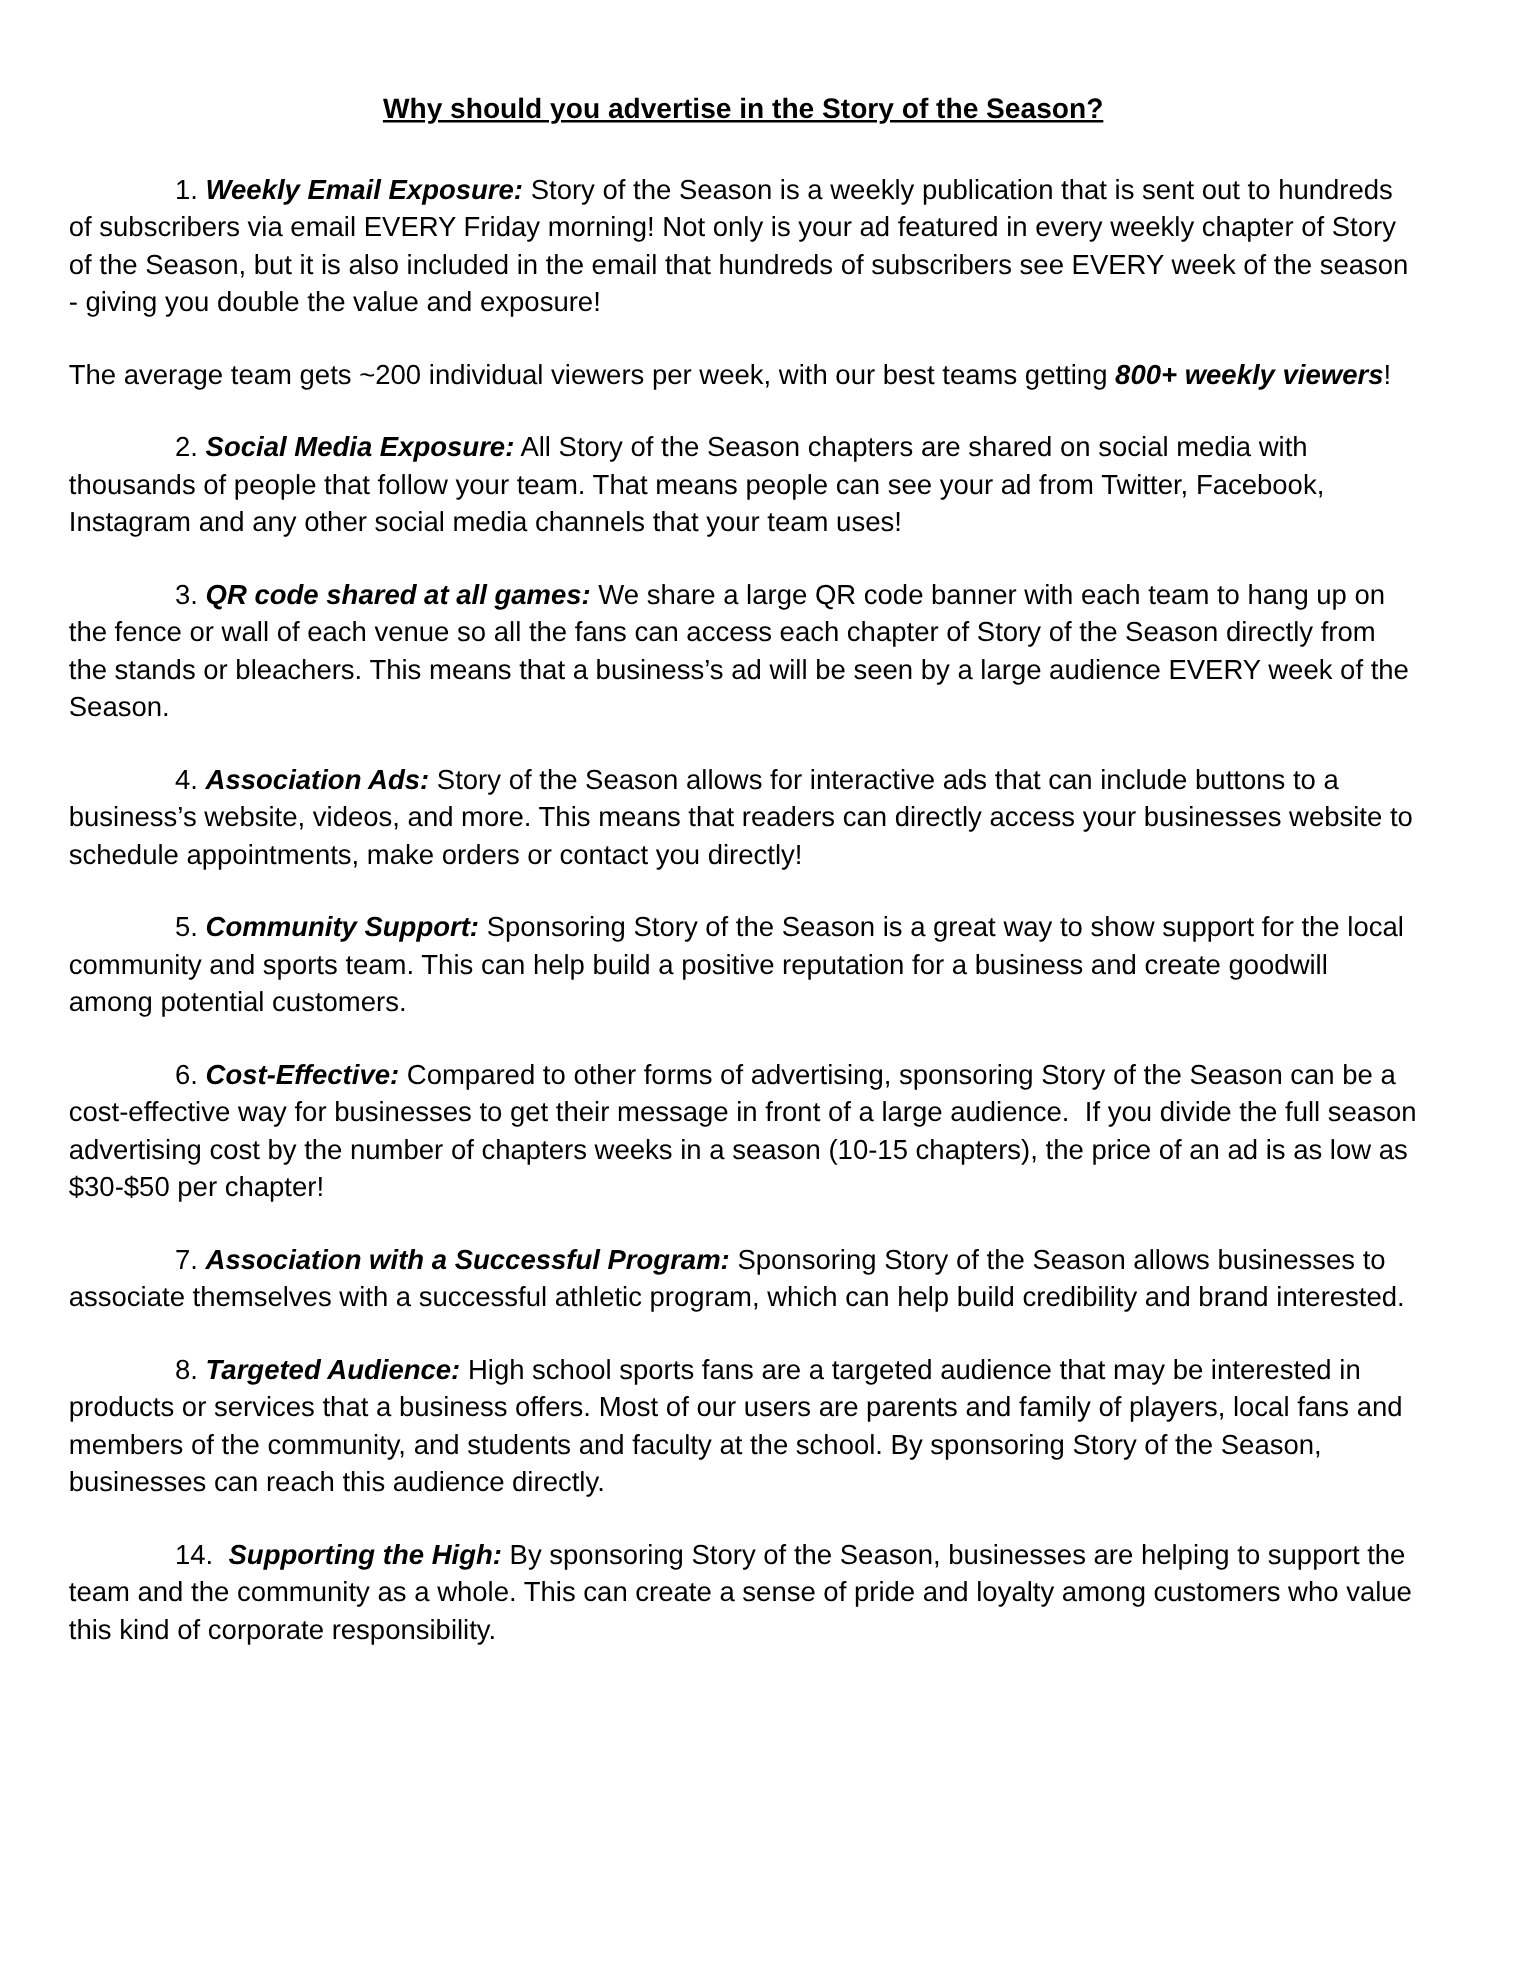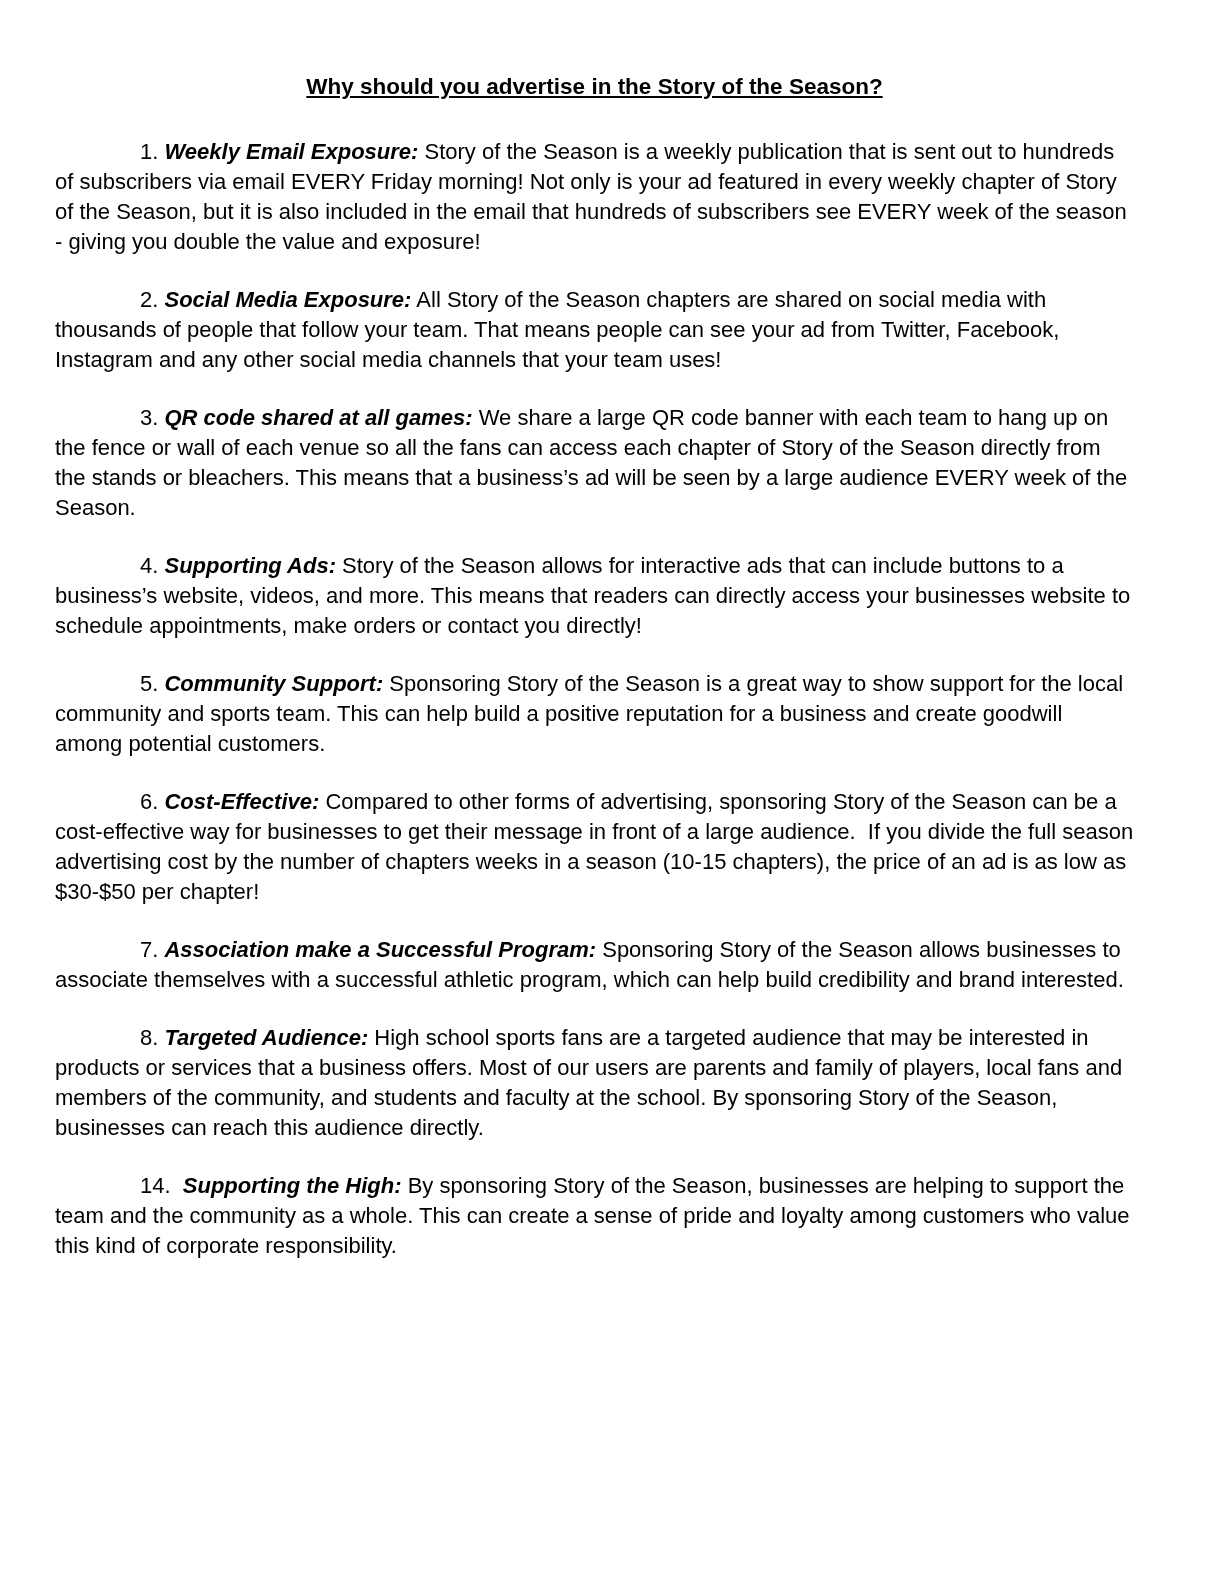--- a/index.html
+++ b/index.html
@@ -38,22 +38,23 @@
     font-style: italic;
   }
 </style>
 </head>
 <body>
 
 <div class="page">
   <h1 class="doc-title">Why should you advertise in the Story of the Season?</h1>
   <div>
       <p class="para indent"><span>1. </span><span class="bold">Weekly Email Exposure:</span><span> Story of the Season is a weekly publication that is sent out to hundreds of subscribers via email EVERY Friday morning! Not only is your ad featured in every weekly chapter of Story of the Season, but it is also included in the email that hundreds of subscribers see EVERY week of the season - giving you double the value and exposure!</span></p>
+      <p class="para"><span>The average team gets ~200 individual viewers per week, with our best teams getting </span><span class="bold">800+ weekly viewers</span><span>!</span></p>
       <p class="para indent"><span>2. </span><span class="bold">Social Media Exposure:</span><span> All Story of the Season chapters are shared on social media with thousands of people that follow your team. That means people can see your ad from Twitter, Facebook, Instagram and any other social media channels that your team uses!</span></p>
       <p class="para indent"><span>3. </span><span class="bold">QR code shared at all games:</span><span> We share a large QR code banner with each team to hang up on the fence or wall of each venue so all the fans can access each chapter of Story of the Season directly from the stands or bleachers. This means that a business’s ad will be seen by a large audience EVERY week of the Season.</span></p>
-      <p class="para indent"><span>4. </span><span class="bold">Supporting Ads:</span><span> Story of the Season allows for interactive ads that can include buttons to a business’s website, videos, and more. This means that readers can directly access your businesses website to schedule appointments, make orders or contact you directly!</span></p>
+      <p class="para indent"><span>4. </span><span class="bold">Association Ads:</span><span> Story of the Season allows for interactive ads that can include buttons to a business’s website, videos, and more. This means that readers can directly access your businesses website to schedule appointments, make orders or contact you directly!</span></p>
       <p class="para indent"><span>5. </span><span class="bold">Community Support:</span><span> Sponsoring Story of the Season is a great way to show support for the local community and sports team. This can help build a positive reputation for a business and create goodwill among potential customers.</span></p>
       <p class="para indent"><span>6. </span><span class="bold">Cost-Effective:</span><span> Compared to other forms of advertising, sponsoring Story of the Season can be a cost-effective way for businesses to get their message in front of a large audience.  If you divide the full season advertising cost by the number of chapters weeks in a season (10-15 chapters), the price of an ad is as low as $30-$50 per chapter!</span></p>
-      <p class="para indent"><span>7. </span><span class="bold">Association make a Successful Program:</span><span> Sponsoring Story of the Season allows businesses to associate themselves with a successful athletic program, which can help build credibility and brand interested.</span></p>
+      <p class="para indent"><span>7. </span><span class="bold">Association with a Successful Program:</span><span> Sponsoring Story of the Season allows businesses to associate themselves with a successful athletic program, which can help build credibility and brand interested.</span></p>
       <p class="para indent"><span>8. </span><span class="bold">Targeted Audience:</span><span> High school sports fans are a targeted audience that may be interested in products or services that a business offers. Most of our users are parents and family of players, local fans and members of the community, and students and faculty at the school. By sponsoring Story of the Season, businesses can reach this audience directly.</span></p>
       <p class="para indent"><span>14.  </span><span class="bold">Supporting the High:</span><span> By sponsoring Story of the Season, businesses are helping to support the team and the community as a whole. This can create a sense of pride and loyalty among customers who value this kind of corporate responsibility.</span></p>
     </div>
 </div>
 
 </body></html>

